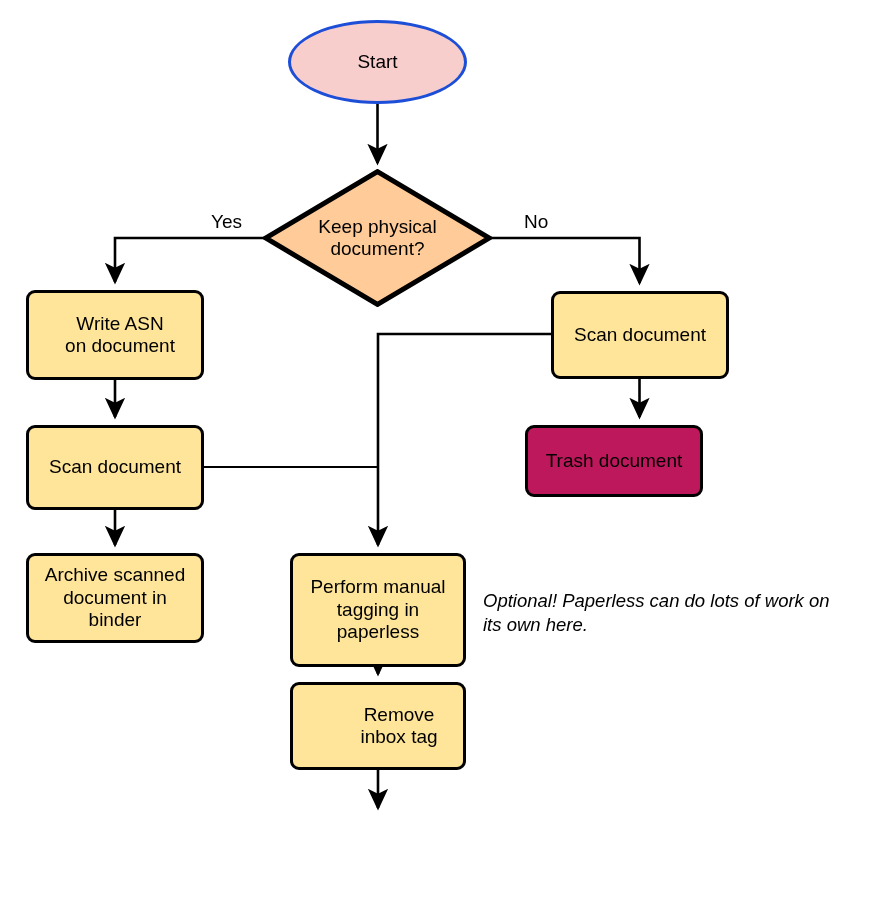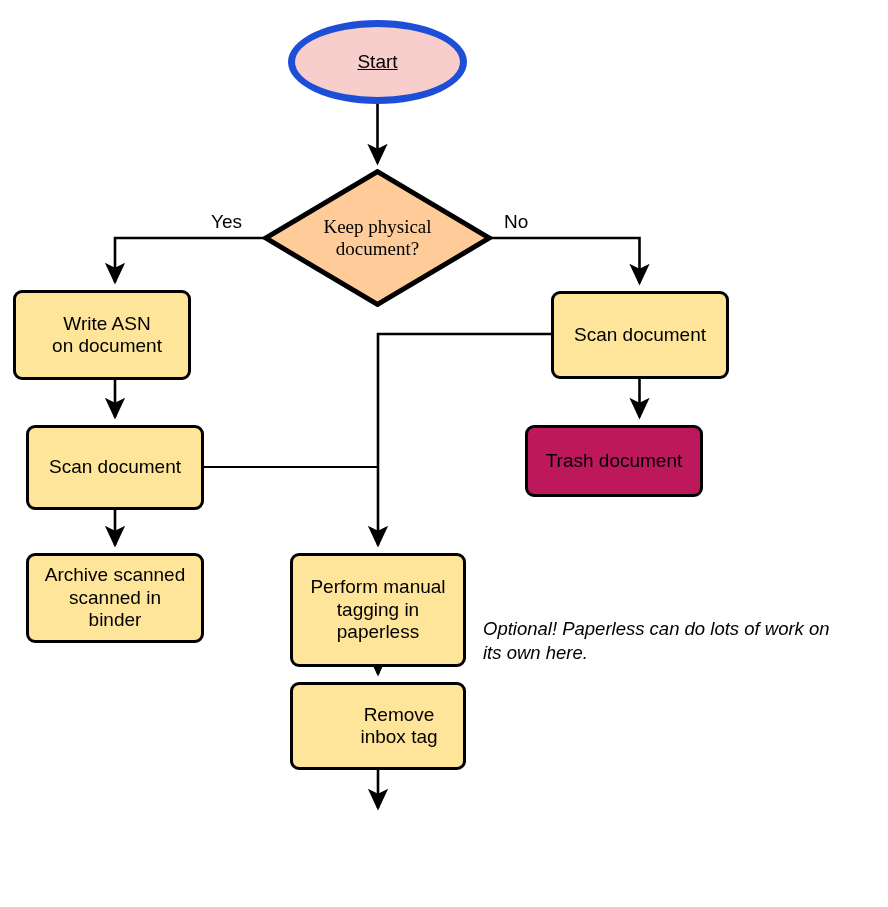--- a/index.html
+++ b/index.html
@@ -33,24 +33,23 @@
     box-sizing: border-box;
     display: flex;
     align-items: center;
     justify-content: center;
     text-align: center;
     color: #000000;
     line-height: 1.18;
     z-index: 2;
   }
   .node-terminator {
-    border: 7px solid #1d4ed8;
+    border: 3px solid #1d4ed8;
     border-radius: 50%;
     font-size: 19px;
-    text-decoration: underline;
   }
   .node-process {
     border: 3px solid #000000;
     border-radius: 9px;
     font-size: 19px;
     padding: 2px 6px;
   }
   .node-decision {
     background: transparent;
     border: none;
@@ -61,21 +60,20 @@
     left: 0;
     top: 0;
     width: 100%;
     height: 100%;
     z-index: 0;
   }
   .decision-label {
     position: relative;
     z-index: 1;
     width: 100%;
-    font-family: Liberation Serif, serif;
   }
   .edge-label {
     position: absolute;
     font-size: 19px;
     color: #000000;
     z-index: 3;
     white-space: nowrap;
   }
   .annotation {
     position: absolute;
@@ -128,58 +126,58 @@
     <svg class="decision-shape" viewBox="0 0 229 138" xmlns="http://www.w3.org/2000/svg" preserveAspectRatio="none">
       <polygon points="114.5,2.6 226.4,69 114.5,135.4 2.6,69" fill="#FFCC99" stroke="#000000" stroke-width="5"></polygon>
     </svg>
     <div class="decision-label">
       <span class="nodeline">Keep physical</span>
       <span class="nodeline">document?</span>
     </div>
   </div>
 
   <div class="edge-label" style="left:211px; top:211px;">Yes</div>
-  <div class="edge-label" style="left:504px; top:211px;">No</div>
+  <div class="edge-label" style="left:524px; top:211px;">No</div>
 
-  <div class="node node-process" style="left:13px; top:290px; width:178px; height:90px; background:#FFE599;padding-left:16px;">
+  <div class="node node-process" style="left:26px; top:290px; width:178px; height:90px; background:#FFE599;padding-left:16px;">
     <div>
       <span class="nodeline">Write ASN</span>
       <span class="nodeline">on document</span>
     </div>
   </div>
 
   <div class="node node-process" style="left:26px; top:425px; width:178px; height:85px; background:#FFE599;">
     <span>Scan document</span>
   </div>
 
   <div class="node node-process" style="left:26px; top:553px; width:178px; height:90px; background:#FFE599;justify-content:center;">
     <div>
       <span class="nodeline">Archive scanned</span>
-      <span class="nodeline">scanned in</span>
+      <span class="nodeline">document in</span>
       <span class="nodeline">binder</span>
     </div>
   </div>
 
   <div class="node node-process" style="left:551px; top:291px; width:178px; height:88px; background:#FFE599;">
     <span>Scan document</span>
   </div>
 
   <div class="node node-process" style="left:525px; top:425px; width:178px; height:72px; background:#be185d;">
     <span>Trash document</span>
   </div>
 
   <div class="node node-process" style="left:290px; top:553px; width:176px; height:114px; background:#FFE599;">
     <div>
       <span class="nodeline">Perform manual</span>
       <span class="nodeline">tagging in</span>
       <span class="nodeline">paperless</span>
     </div>
   </div>
 
-  <div class="annotation" style="left:483px; top:589px; width:400px;margin-top:28px;">
+  <div class="annotation" style="left:483px; top:589px; width:400px;">
     <span class="nodeline">Optional! Paperless can do lots of work on</span>
     <span class="nodeline">its own here.</span>
   </div>
 
   <div class="node node-process" style="left:290px; top:682px; width:176px; height:88px; background:#FFE599;padding-left:48px;">
     <div>
       <span class="nodeline">Remove</span>
       <span class="nodeline">inbox tag</span>
     </div>
   </div>

